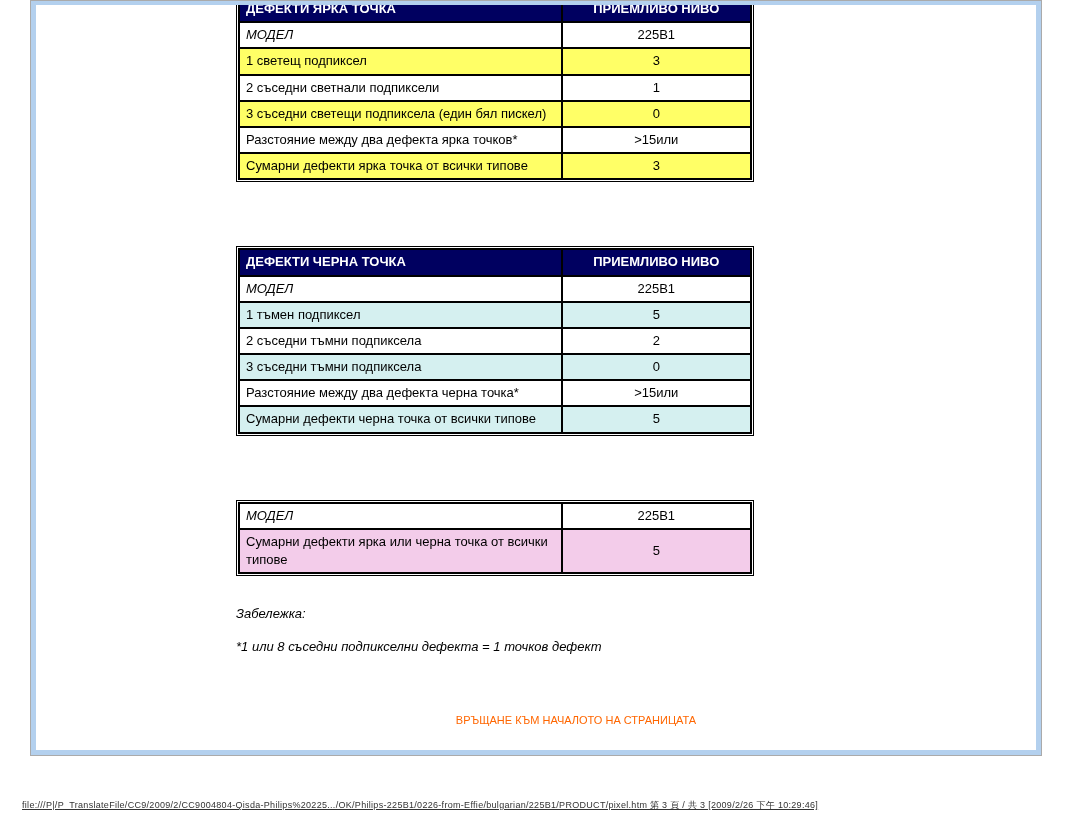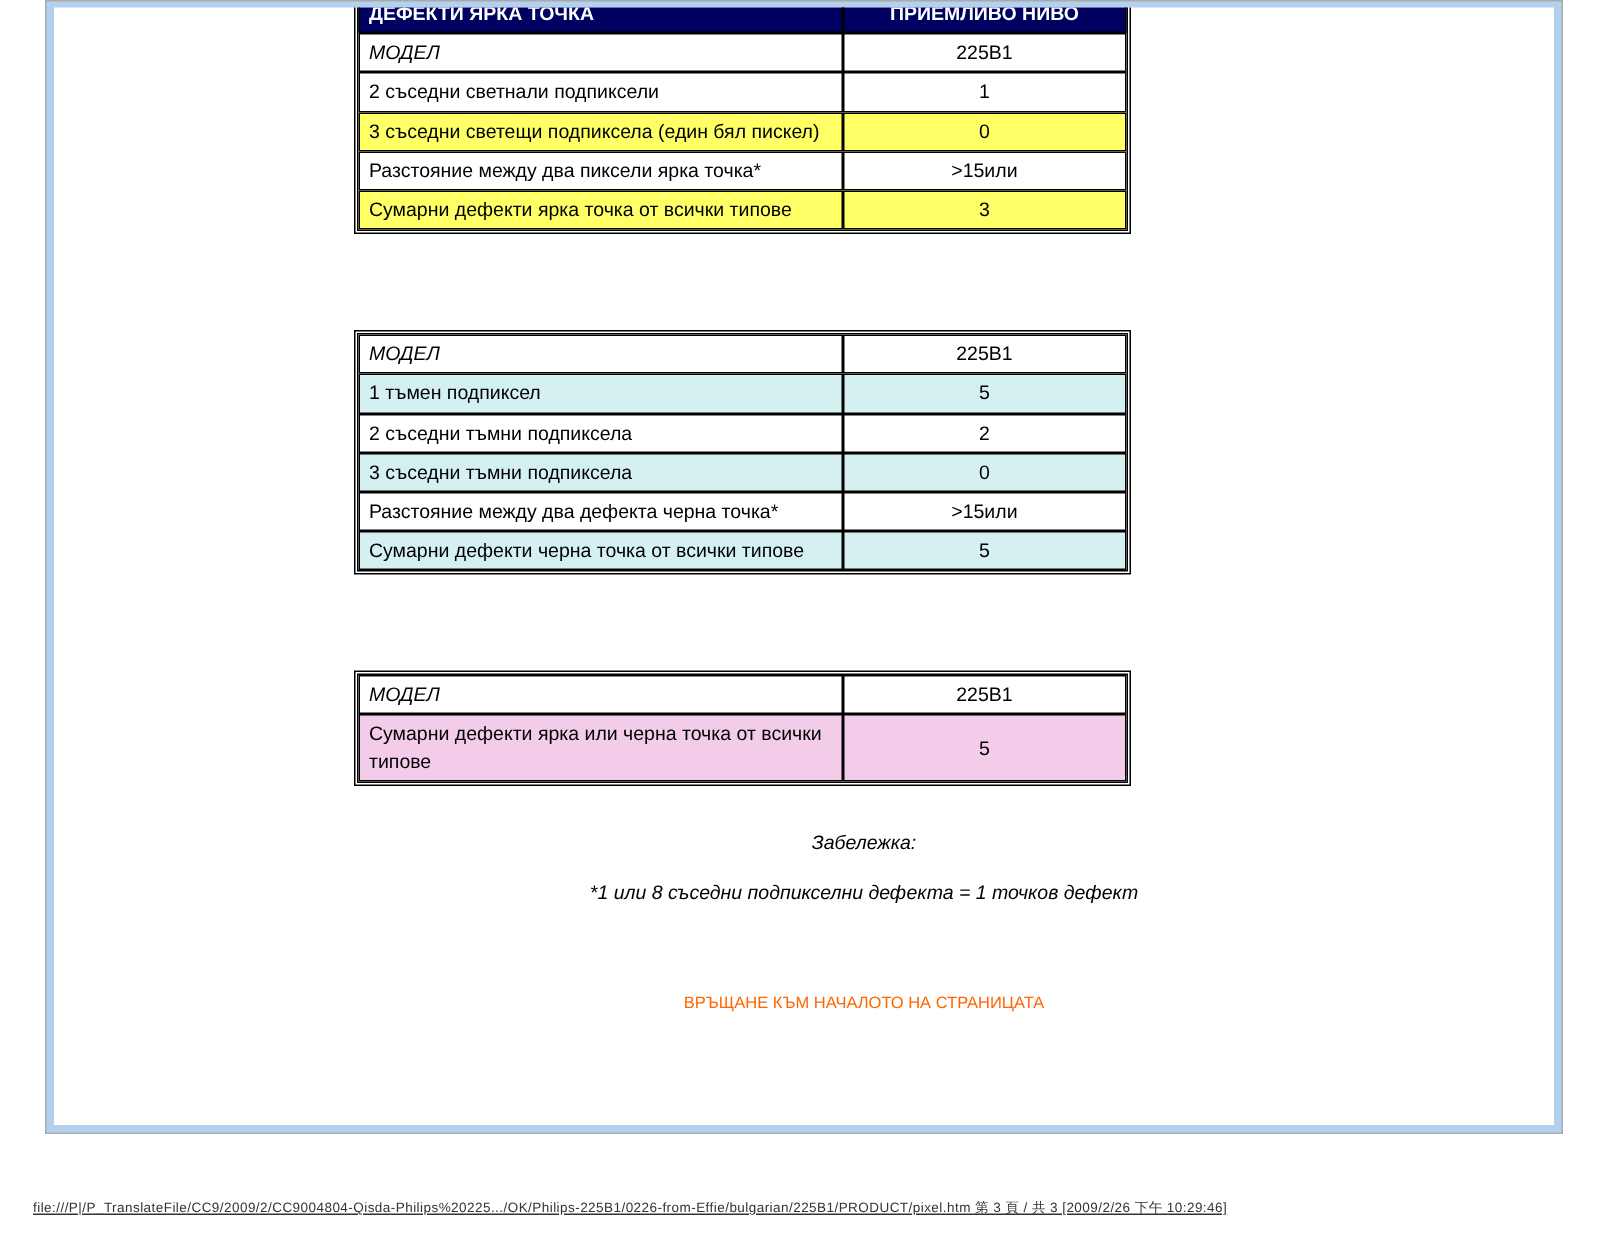--- a/index.html
+++ b/index.html
@@ -75,21 +75,20 @@
   .model-row td.lbl { font-style: italic; font-weight: normal; }
   .model-row td.val { font-weight: normal; }
   .hl-yellow td { background: #ffff66; }
   .hl-cyan   td { background: #d5f0f0; }
   .hl-pink   td { background: #f3ccea; }
   .plain     td { background: #ffffff; }
   .note, .note2, .backlink {
     font-style: italic;
     font-size: 13px;
     margin: 4px 0;
-    text-align: center;
   }
   .note2 { margin-top: 18px; }
   .backlink {
     font-style: normal;
     margin-top: 58px;
     text-align: center;
   }
   .backlink a {
     color: #ff6600;
     text-decoration: none;
@@ -118,78 +117,86 @@
       <table class="spec">
         <tbody>
               <tr class="hdr-row">
           <td class="lbl hdr-left">ДЕФЕКТИ ЯРКА ТОЧКА</td>
           <td class="val hdr-right">ПРИЕМЛИВО НИВО</td>
         </tr>
         <tr class="model-row">
           <td class="lbl">МОДЕЛ</td>
           <td class="val">225B1</td>
         </tr>
+        <tr class="hl-yellow">
+          <td class="lbl">1 светещ подпиксел</td>
+          <td class="val">3</td>
+        </tr>
         <tr class="plain">
           <td class="lbl">2 съседни светнали подпиксели</td>
           <td class="val">1</td>
         </tr>
         <tr class="hl-yellow">
           <td class="lbl">3 съседни светещи подпиксела (един бял пискел)</td>
           <td class="val">0</td>
         </tr>
         <tr class="plain">
-          <td class="lbl">Разстояние между два пиксели ярка точка*</td>
+          <td class="lbl">Разстояние между два дефекта ярка точков*</td>
           <td class="val">&gt;15или</td>
         </tr>
         <tr class="hl-yellow">
           <td class="lbl">Сумарни дефекти ярка точка от всички типове</td>
           <td class="val">3</td>
+        </tr>
+      </tbody>
+          </table>
+
+      <div class="spacer-tall"></div>
+
+      <table class="spec">
+        <tbody>
+              <tr class="hdr-row">
+          <td class="lbl hdr-left">ДЕФЕКТИ ЧЕРНА ТОЧКА</td>
+          <td class="val hdr-right">ПРИЕМЛИВО НИВО</td>
+        </tr>
+        <tr class="model-row">
+          <td class="lbl">МОДЕЛ</td>
+          <td class="val">225B1</td>
+        </tr>
+        <tr class="hl-cyan">
+          <td class="lbl">1 тъмен подпиксел</td>
+          <td class="val">5</td>
+        </tr>
+        <tr class="plain">
+          <td class="lbl">2 съседни тъмни подпиксела</td>
+          <td class="val">2</td>
+        </tr>
+        <tr class="hl-cyan">
+          <td class="lbl">3 съседни тъмни подпиксела</td>
+          <td class="val">0</td>
+        </tr>
+        <tr class="plain">
+          <td class="lbl">Разстояние между два дефекта черна точка*</td>
+          <td class="val">&gt;15или</td>
+        </tr>
+        <tr class="hl-cyan">
+          <td class="lbl">Сумарни дефекти черна точка от всички типове</td>
+          <td class="val">5</td>
         </tr>
       </tbody>
           </table>
 
       <div class="spacer-tall"></div>
 
       <table class="spec">
         <tbody>
         <tr class="model-row">
           <td class="lbl">МОДЕЛ</td>
           <td class="val">225B1</td>
         </tr>
-        <tr class="hl-cyan">
-          <td class="lbl">1 тъмен подпиксел</td>
-          <td class="val">5</td>
-        </tr>
-        <tr class="plain">
-          <td class="lbl">2 съседни тъмни подпиксела</td>
-          <td class="val">2</td>
-        </tr>
-        <tr class="hl-cyan">
-          <td class="lbl">3 съседни тъмни подпиксела</td>
-          <td class="val">0</td>
-        </tr>
-        <tr class="plain">
-          <td class="lbl">Разстояние между два дефекта черна точка*</td>
-          <td class="val">&gt;15или</td>
-        </tr>
-        <tr class="hl-cyan">
-          <td class="lbl">Сумарни дефекти черна точка от всички типове</td>
-          <td class="val">5</td>
-        </tr>
-      </tbody>
-          </table>
-
-      <div class="spacer-tall"></div>
-
-      <table class="spec">
-        <tbody>
-        <tr class="model-row">
-          <td class="lbl">МОДЕЛ</td>
-          <td class="val">225B1</td>
-        </tr>
         <tr class="hl-pink">
           <td class="lbl">Сумарни дефекти ярка или черна точка от всички типове</td>
           <td class="val">5</td>
         </tr>
       </tbody>
           </table>
 
       <div class="note">Забележка:</div>
       <div class="note2">*1 или 8 съседни подпикселни дефекта = 1 точков дефект</div>
 

